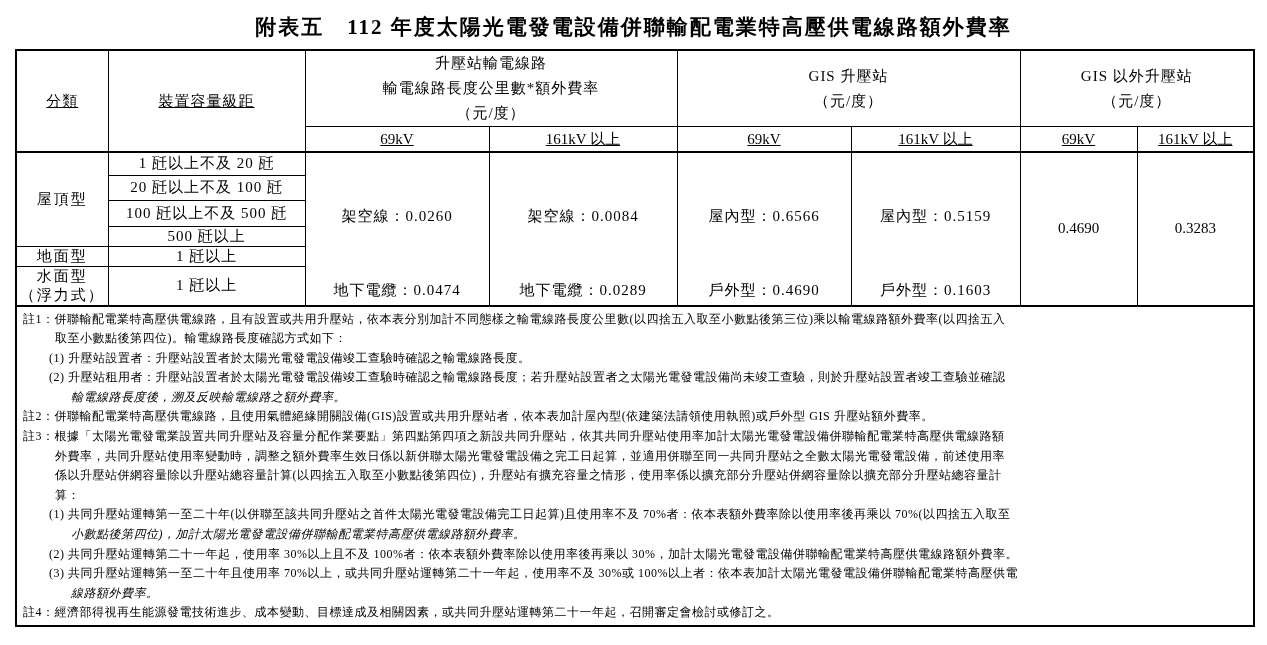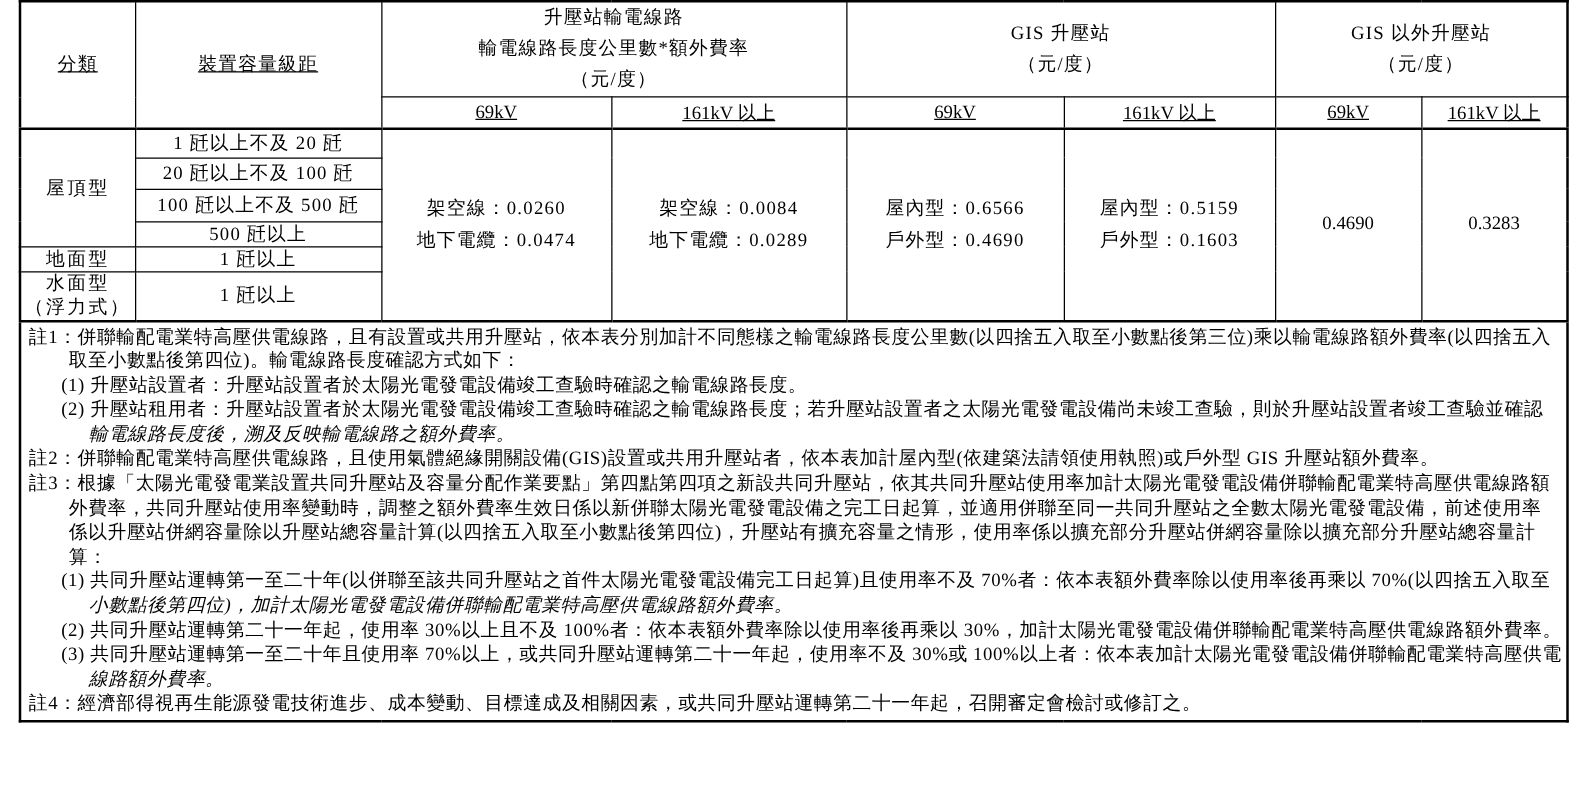--- a/index.html
+++ b/index.html
@@ -40,47 +40,48 @@
   }
   tr.h1 th { height: 74px; line-height: 25px; letter-spacing: 1px; }
   tr.h2 th { height: 24px; }
   .thick-b { border-bottom: 2px solid #000 !important; text-decoration: underline; }
   tr.r1 { height: 23px; }
   tr.r2 { height: 25px; }
   tr.r3 { height: 26px; }
   tr.r4 { height: 19px; }
   tr.r5 { height: 19px; }
   tr.r6 { height: 38px; }
-  td.rate2 div { line-height: 26px; letter-spacing: 1px; }
+  td.rate2 div { line-height: 26px; letter-spacing: 1px; margin-top: 48px; }
   td.cat { letter-spacing: 2px; }
   td.cat div { line-height: 19px; }
   td.tier { letter-spacing: 1px; }
   td.body-bottom { border-bottom: 2px solid #000 !important; }
   td.notes-cell {
     text-align: left;
     vertical-align: top;
     padding: 3px 4px 2px 4px;
     border-top: 2px solid #000;
   }
   .note-line {
     white-space: nowrap;
     line-height: 19.6px;
-    font-size: 15px;
+    font-size: 12px;
     letter-spacing: 0.5px;
   }
   .ind0 { padding-left: 2px; }
   .ind1 { padding-left: 34px; }
   .ind2 { padding-left: 28px; }
   .ind3 { padding-left: 50px; font-style: italic; }
 </style>
 </head>
 <body>
 
 <div class="page">
 
+  <div class="title">附表五　112 年度太陽光電發電設備併聯輸配電業特高壓供電線路額外費率</div>
 
   <table class="rate-table">
     <colgroup>
       <col style="width:92px">
       <col style="width:197px">
       <col style="width:184px">
       <col style="width:188px">
       <col style="width:174px">
       <col style="width:169px">
       <col style="width:117px">

